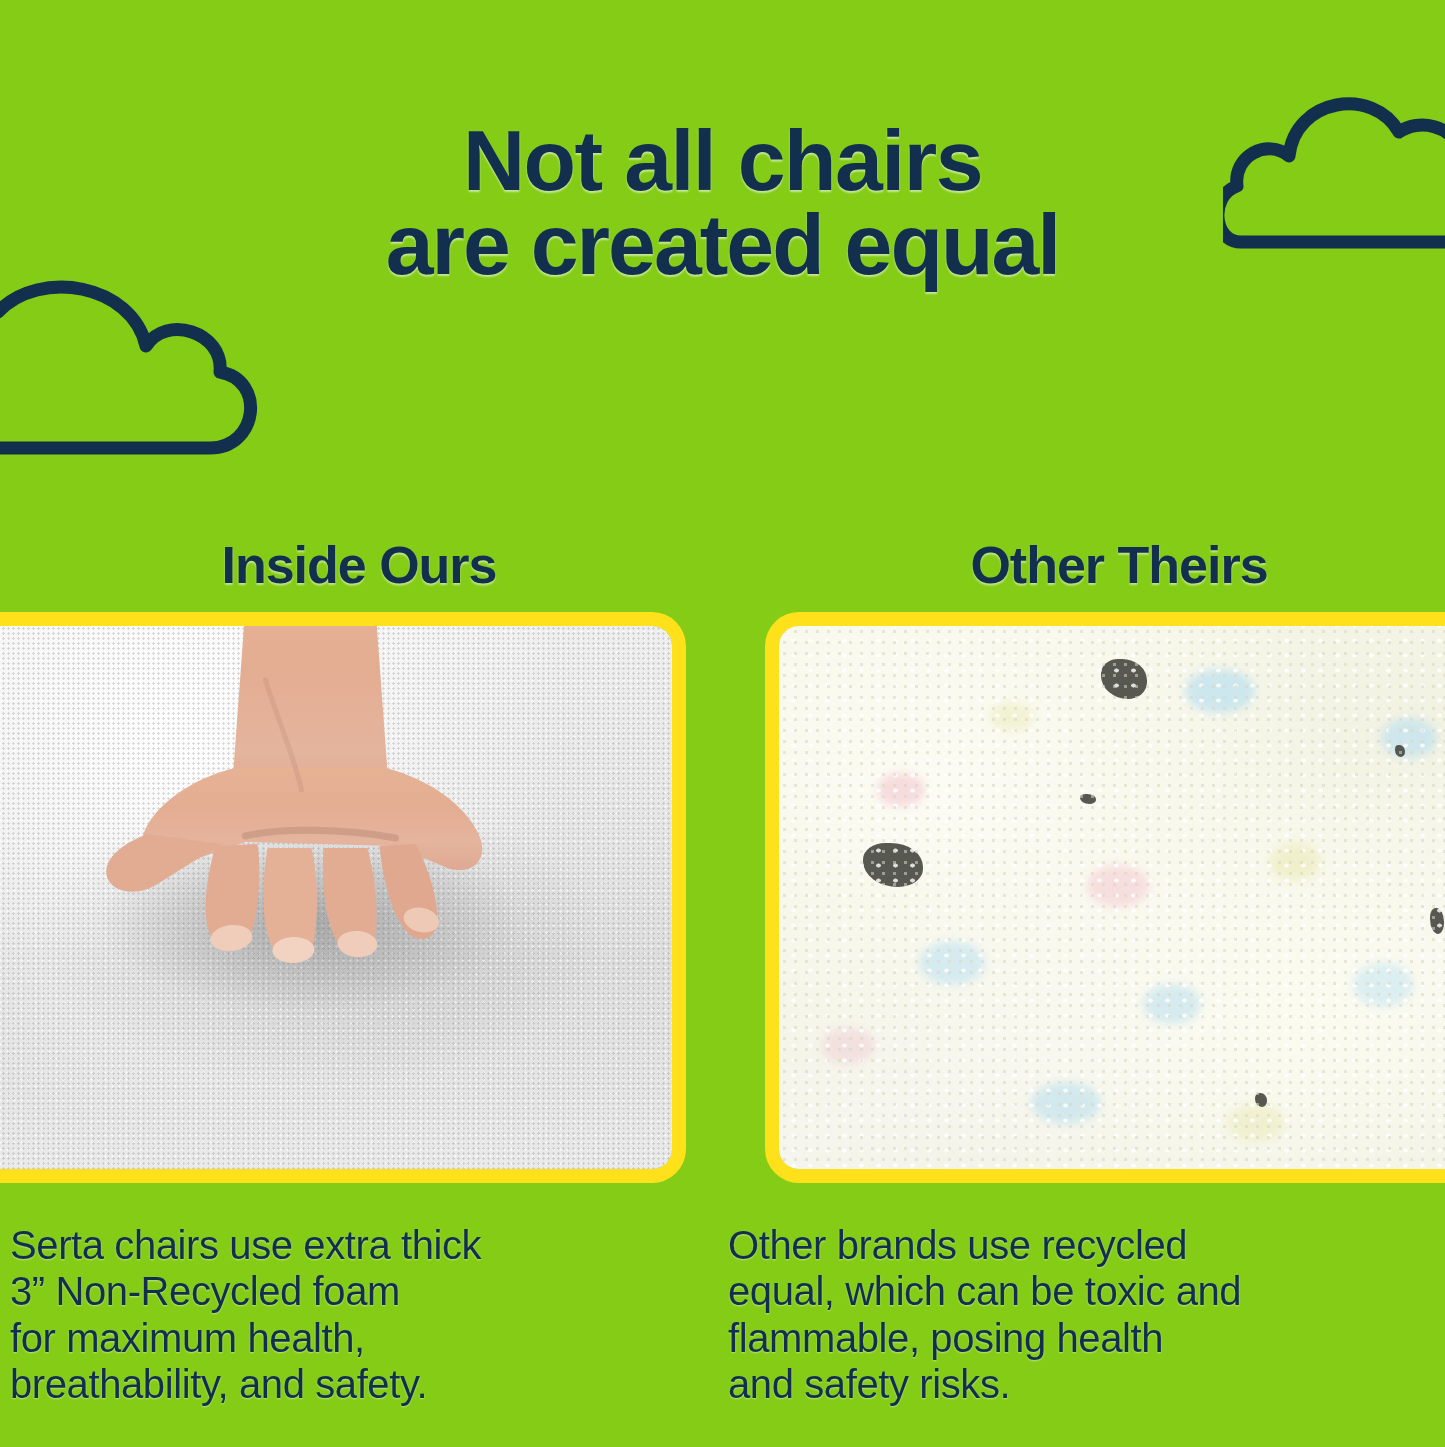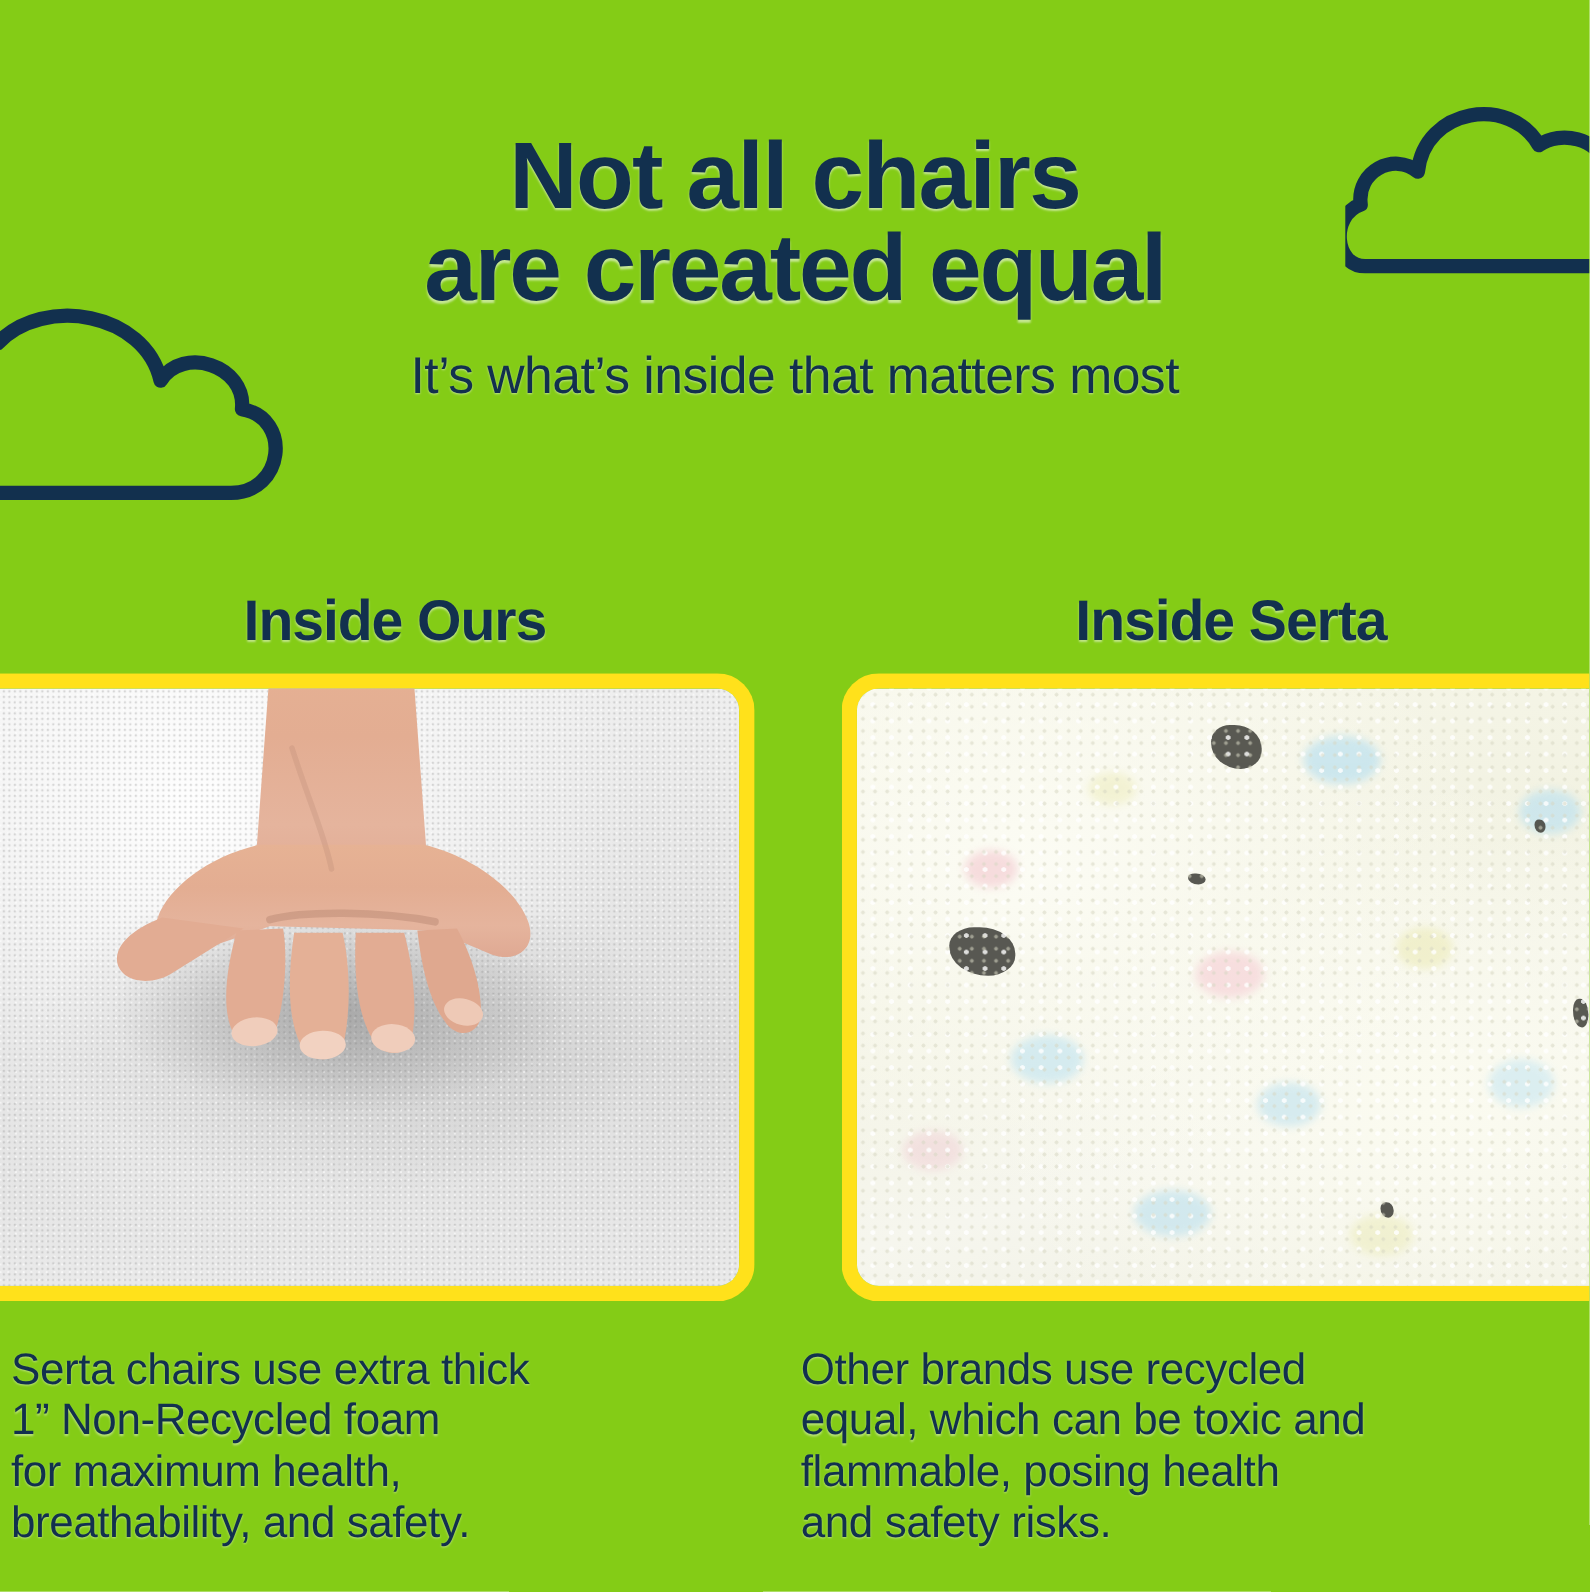--- a/index.html
+++ b/index.html
@@ -140,25 +140,24 @@
                C 252 34 160 18 118 62
                C 90 36 30 38 6 70" fill="none" stroke="#12304e" stroke-width="13" stroke-linecap="round" stroke-linejoin="round"></path>
     </svg>
   </div>
 
   <div id="headline-block">
     <div id="headline">
       <span class="l1">Not all chairs</span>
       <span class="l2">are created equal</span>
     </div>
-    <div id="subhead">It’s what’s inside that matters most</div>
   </div>
 
   <div class="col-heading" id="heading-ours">Inside Ours</div>
-  <div class="col-heading" id="heading-theirs">Inside Serta</div>
+  <div class="col-heading" id="heading-theirs">Other Theirs</div>
 
   <div class="card" id="card-ours">
     <div class="card-media">
       <div class="foam-white">
         <div class="foam-dip"></div>
         <div class="speckle"></div>
 
         <svg id="hand" width="430" height="420" viewBox="0 0 430 420">
           <defs>
             <linearGradient id="skin" x1="0" y1="0" x2="0" y2="1">
@@ -229,21 +228,21 @@
         <div class="debris" style="left:88%;top:22%;width:10px;height:12px;"></div>
 
         <div class="fiber"></div>
       </div>
     </div>
 
   </div>
 
   <div class="caption" id="caption-ours">
     <span class="ln">Serta chairs use extra thick</span>
-    <span class="ln">1” Non-Recycled foam</span>
+    <span class="ln">3” Non-Recycled foam</span>
     <span class="ln">for maximum health,</span>
     <span class="ln">breathability, and safety.</span>
   </div>
 
   <div class="caption" id="caption-theirs">
     <span class="ln">Other brands use recycled</span>
     <span class="ln">equal, which can be toxic and</span>
     <span class="ln">flammable, posing health</span>
     <span class="ln">and safety risks.</span>
   </div>

